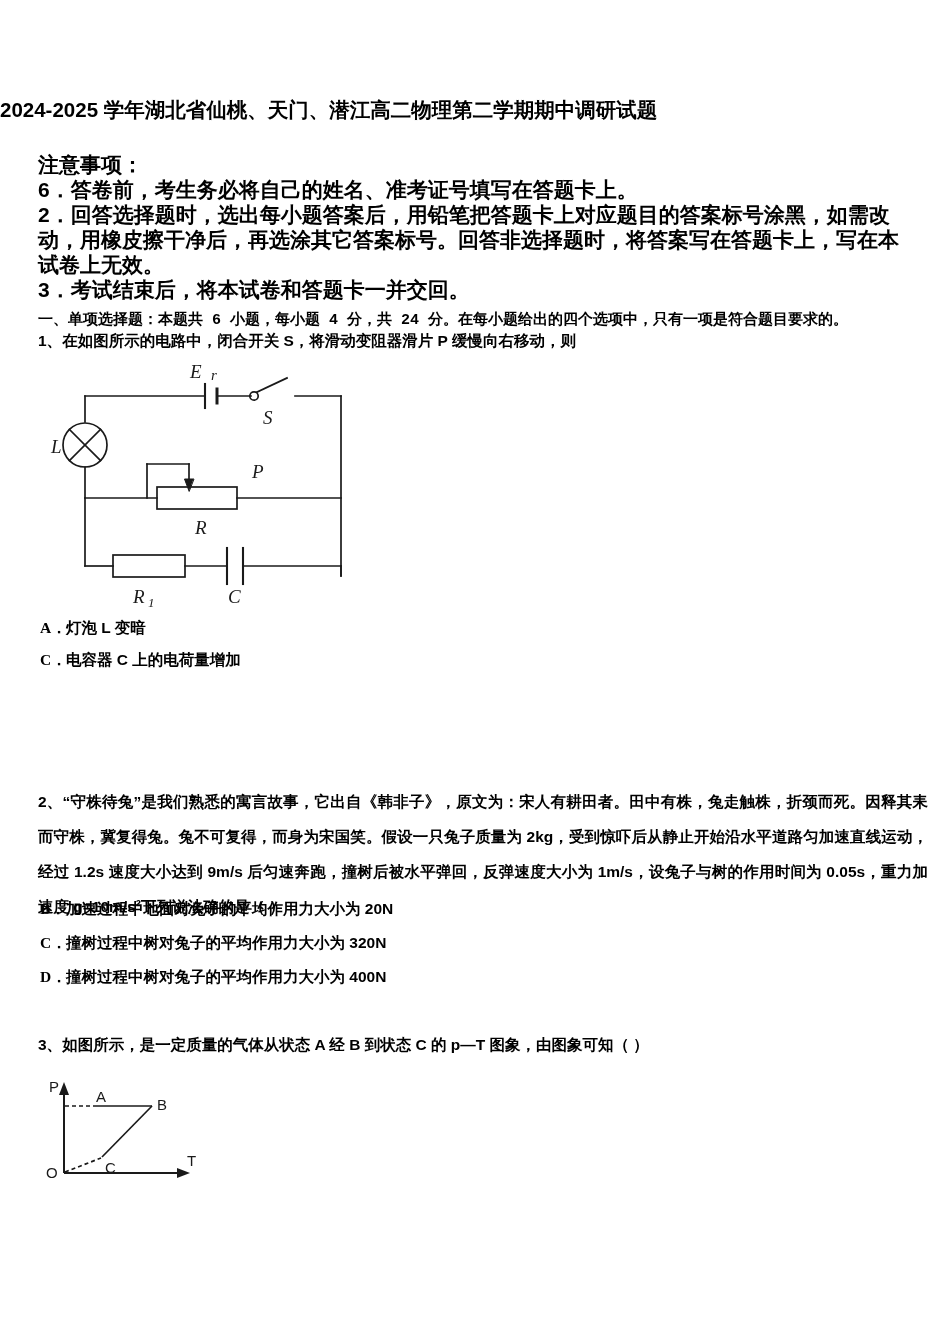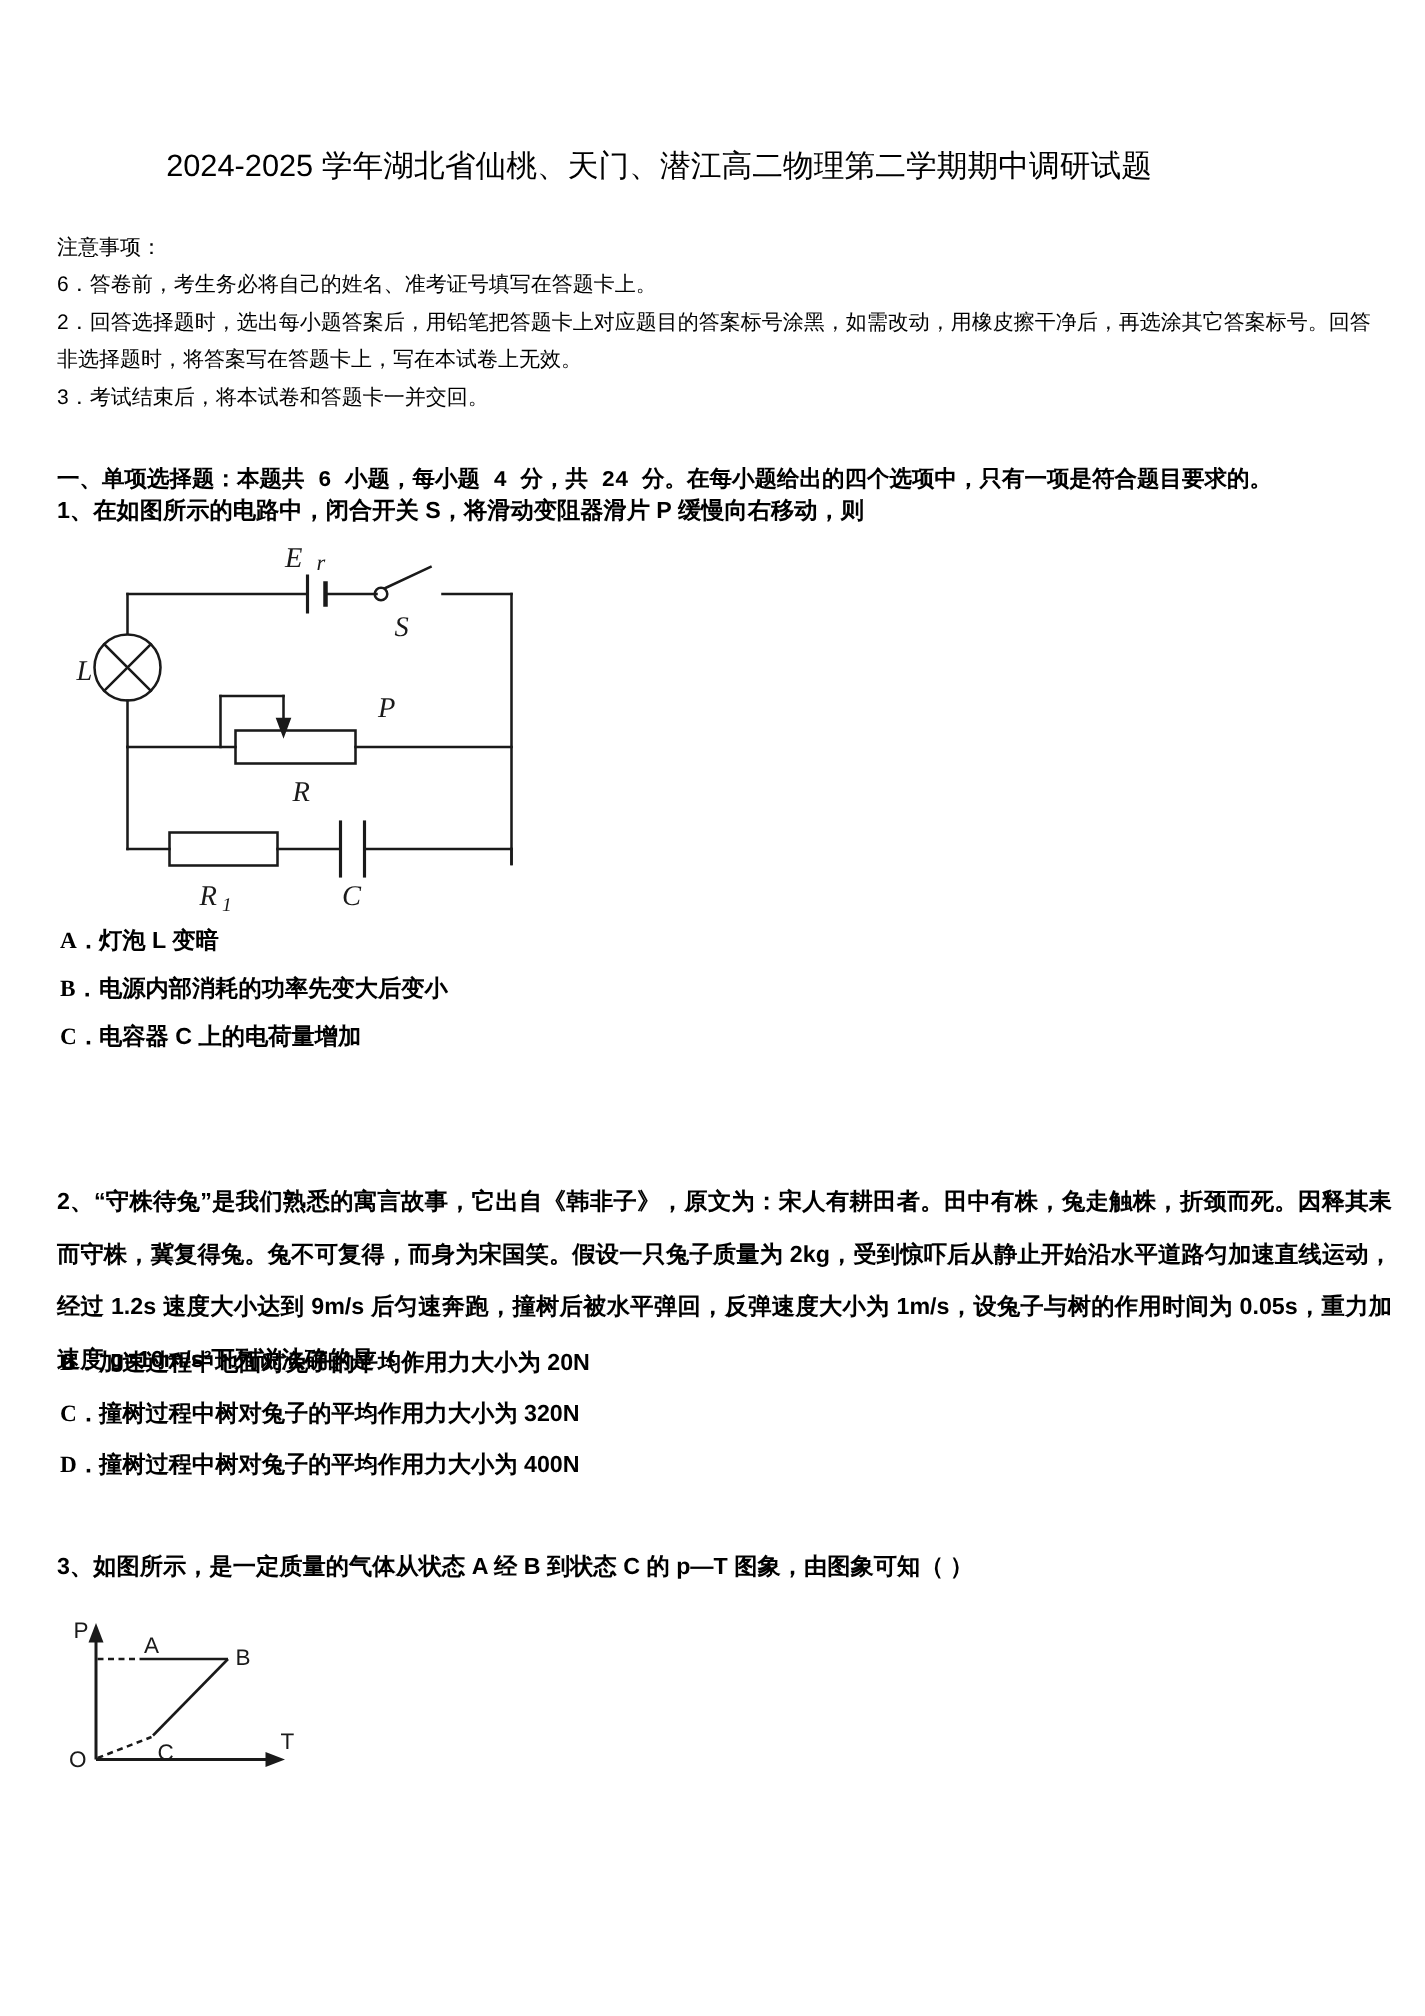--- a/index.html
+++ b/index.html
@@ -20,37 +20,37 @@
     left: 0; top: 0;
     width: 950px;
     height: 1344px;
     box-sizing: border-box;
     padding: 0;
   }
   .title {
     position: absolute;
     left: 0; top: 96px;
     width: 768px;
-    text-align: right;
-    font-family: "Liberation Sans", "DejaVu Sans", sans-serif;
-    font-weight: normal;
+    text-align: left;
+    font-family: "Liberation Sans", "DejaVu Sans", sans-serif;
+    font-weight: bold;
     font-size: 20.5px;
     letter-spacing: 0px;
     white-space: nowrap;
   }
   .notes {
     position: absolute;
     left: 38px;
     top: 152px;
     width: 880px;
   }
   .note-line {
-    font-size: 14px;
-    line-height: 25px;
-    font-weight: normal;
+    font-size: 21px;
+    line-height: 25px;
+    font-weight: bold;
     font-family: "Liberation Sans", "DejaVu Sans", sans-serif;
     white-space: nowrap;
   }
   .note-line.wrap {
     white-space: normal;
   }
   .section-head {
     position: absolute;
     left: 38px;
     top: 308px;
@@ -207,21 +207,20 @@
         <text x="150" y="176" font-size="19">R</text>
         <text x="88" y="245" font-size="19">R</text>
         <text x="103" y="249" font-size="13">1</text>
         <text x="183" y="245" font-size="19">C</text>
       </g>
     </svg>
   </div>
 
   <div class="q1-options">
     <div class="opt"><span class="lbl">A．</span><span>灯泡 L 变暗</span></div>
-    <div class="opt"><span class="lbl">B．</span><span>电源内部消耗的功率先变大后变小</span></div>
     <div class="opt"><span class="lbl">C．</span><span>电容器 C 上的电荷量增加</span></div>
   </div>
 
   <div class="q2-stem"><span>2、</span><span>“守株待兔”是我们熟悉的寓言故事，它出自《韩非子》，原文为：宋人有耕田者。田中有株，兔走触株，折颈而死。因释其耒而守株，冀复得兔。兔不可复得，而身为宋国笑。假设一只兔子质量为 2kg，受到惊吓后从静止开始沿水平道路匀加速直线运动，经过 1.2s 速度大小达到 9m/s 后匀速奔跑，撞树后被水平弹回，反弹速度大小为 1m/s，设兔子与树的作用时间为 0.05s，重力加速度 g=10m/s²下列说法确的是（      ）</span></div>
 
   <div class="q2-options">
     <div class="opt"><span class="lbl">B．</span><span>加速过程中地面对兔子的平均作用力大小为 20N</span></div>
     <div class="opt"><span class="lbl">C．</span><span>撞树过程中树对兔子的平均作用力大小为 320N</span></div>
     <div class="opt"><span class="lbl">D．</span><span>撞树过程中树对兔子的平均作用力大小为 400N</span></div>
   </div>

